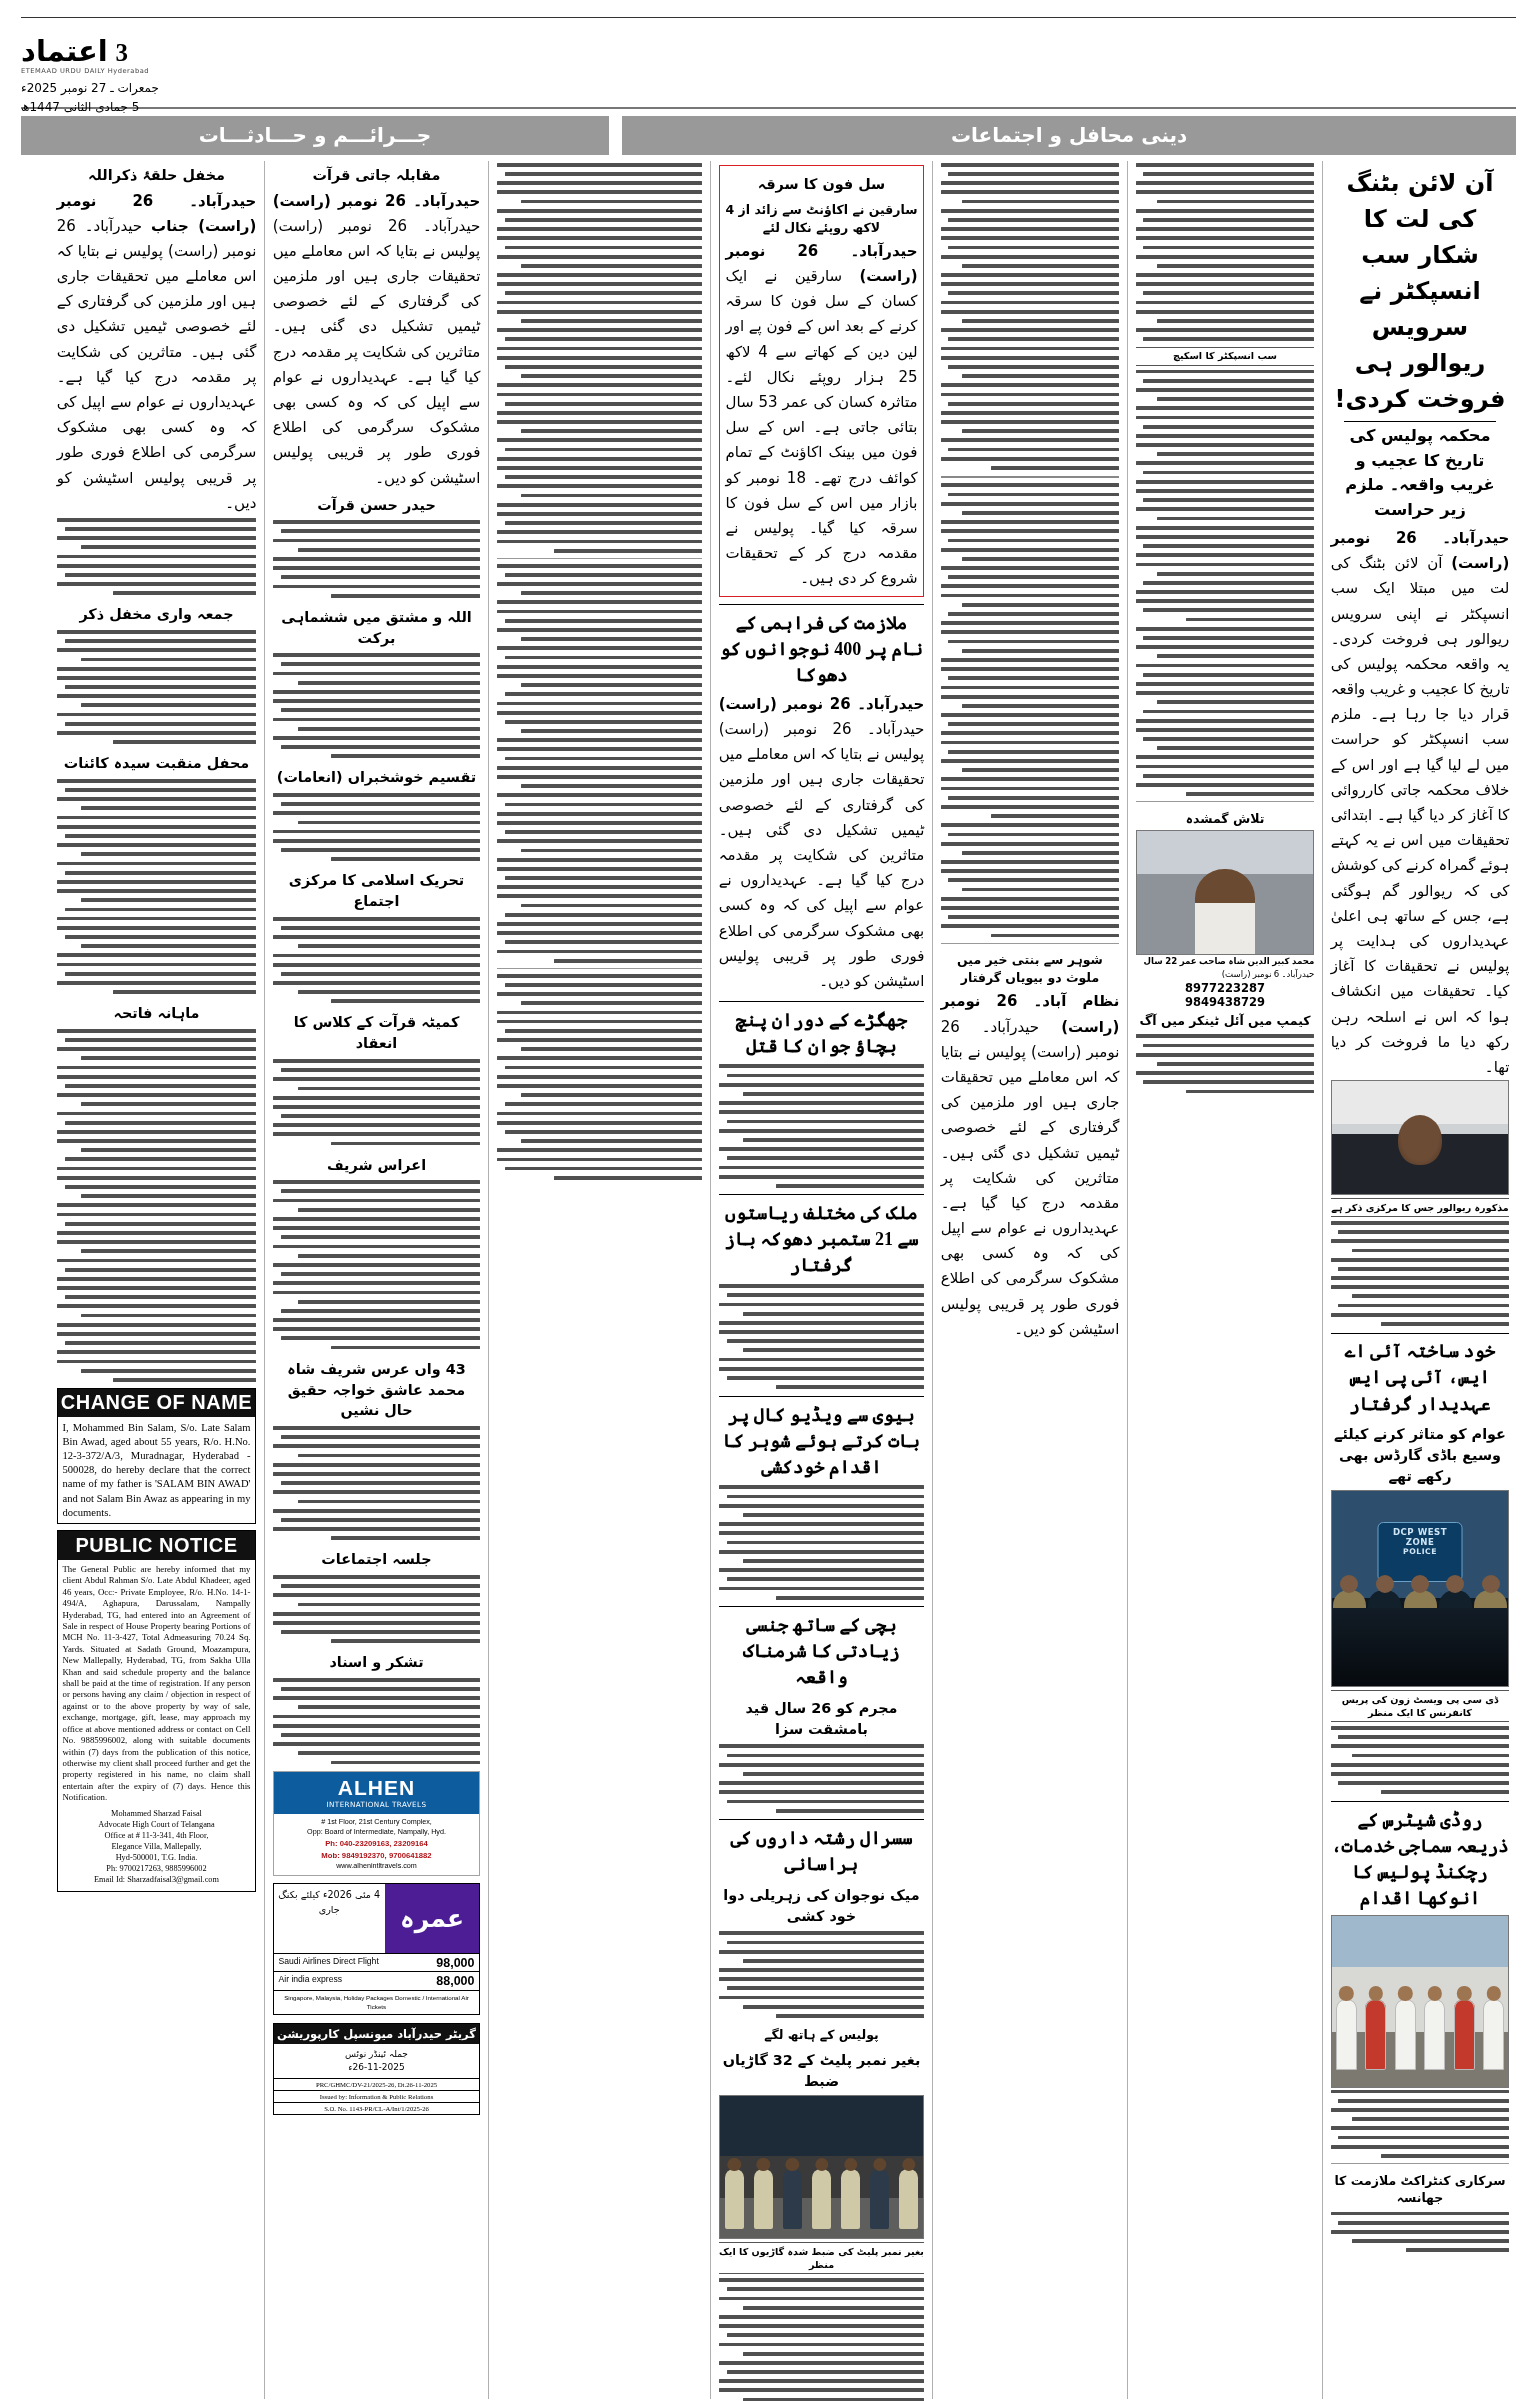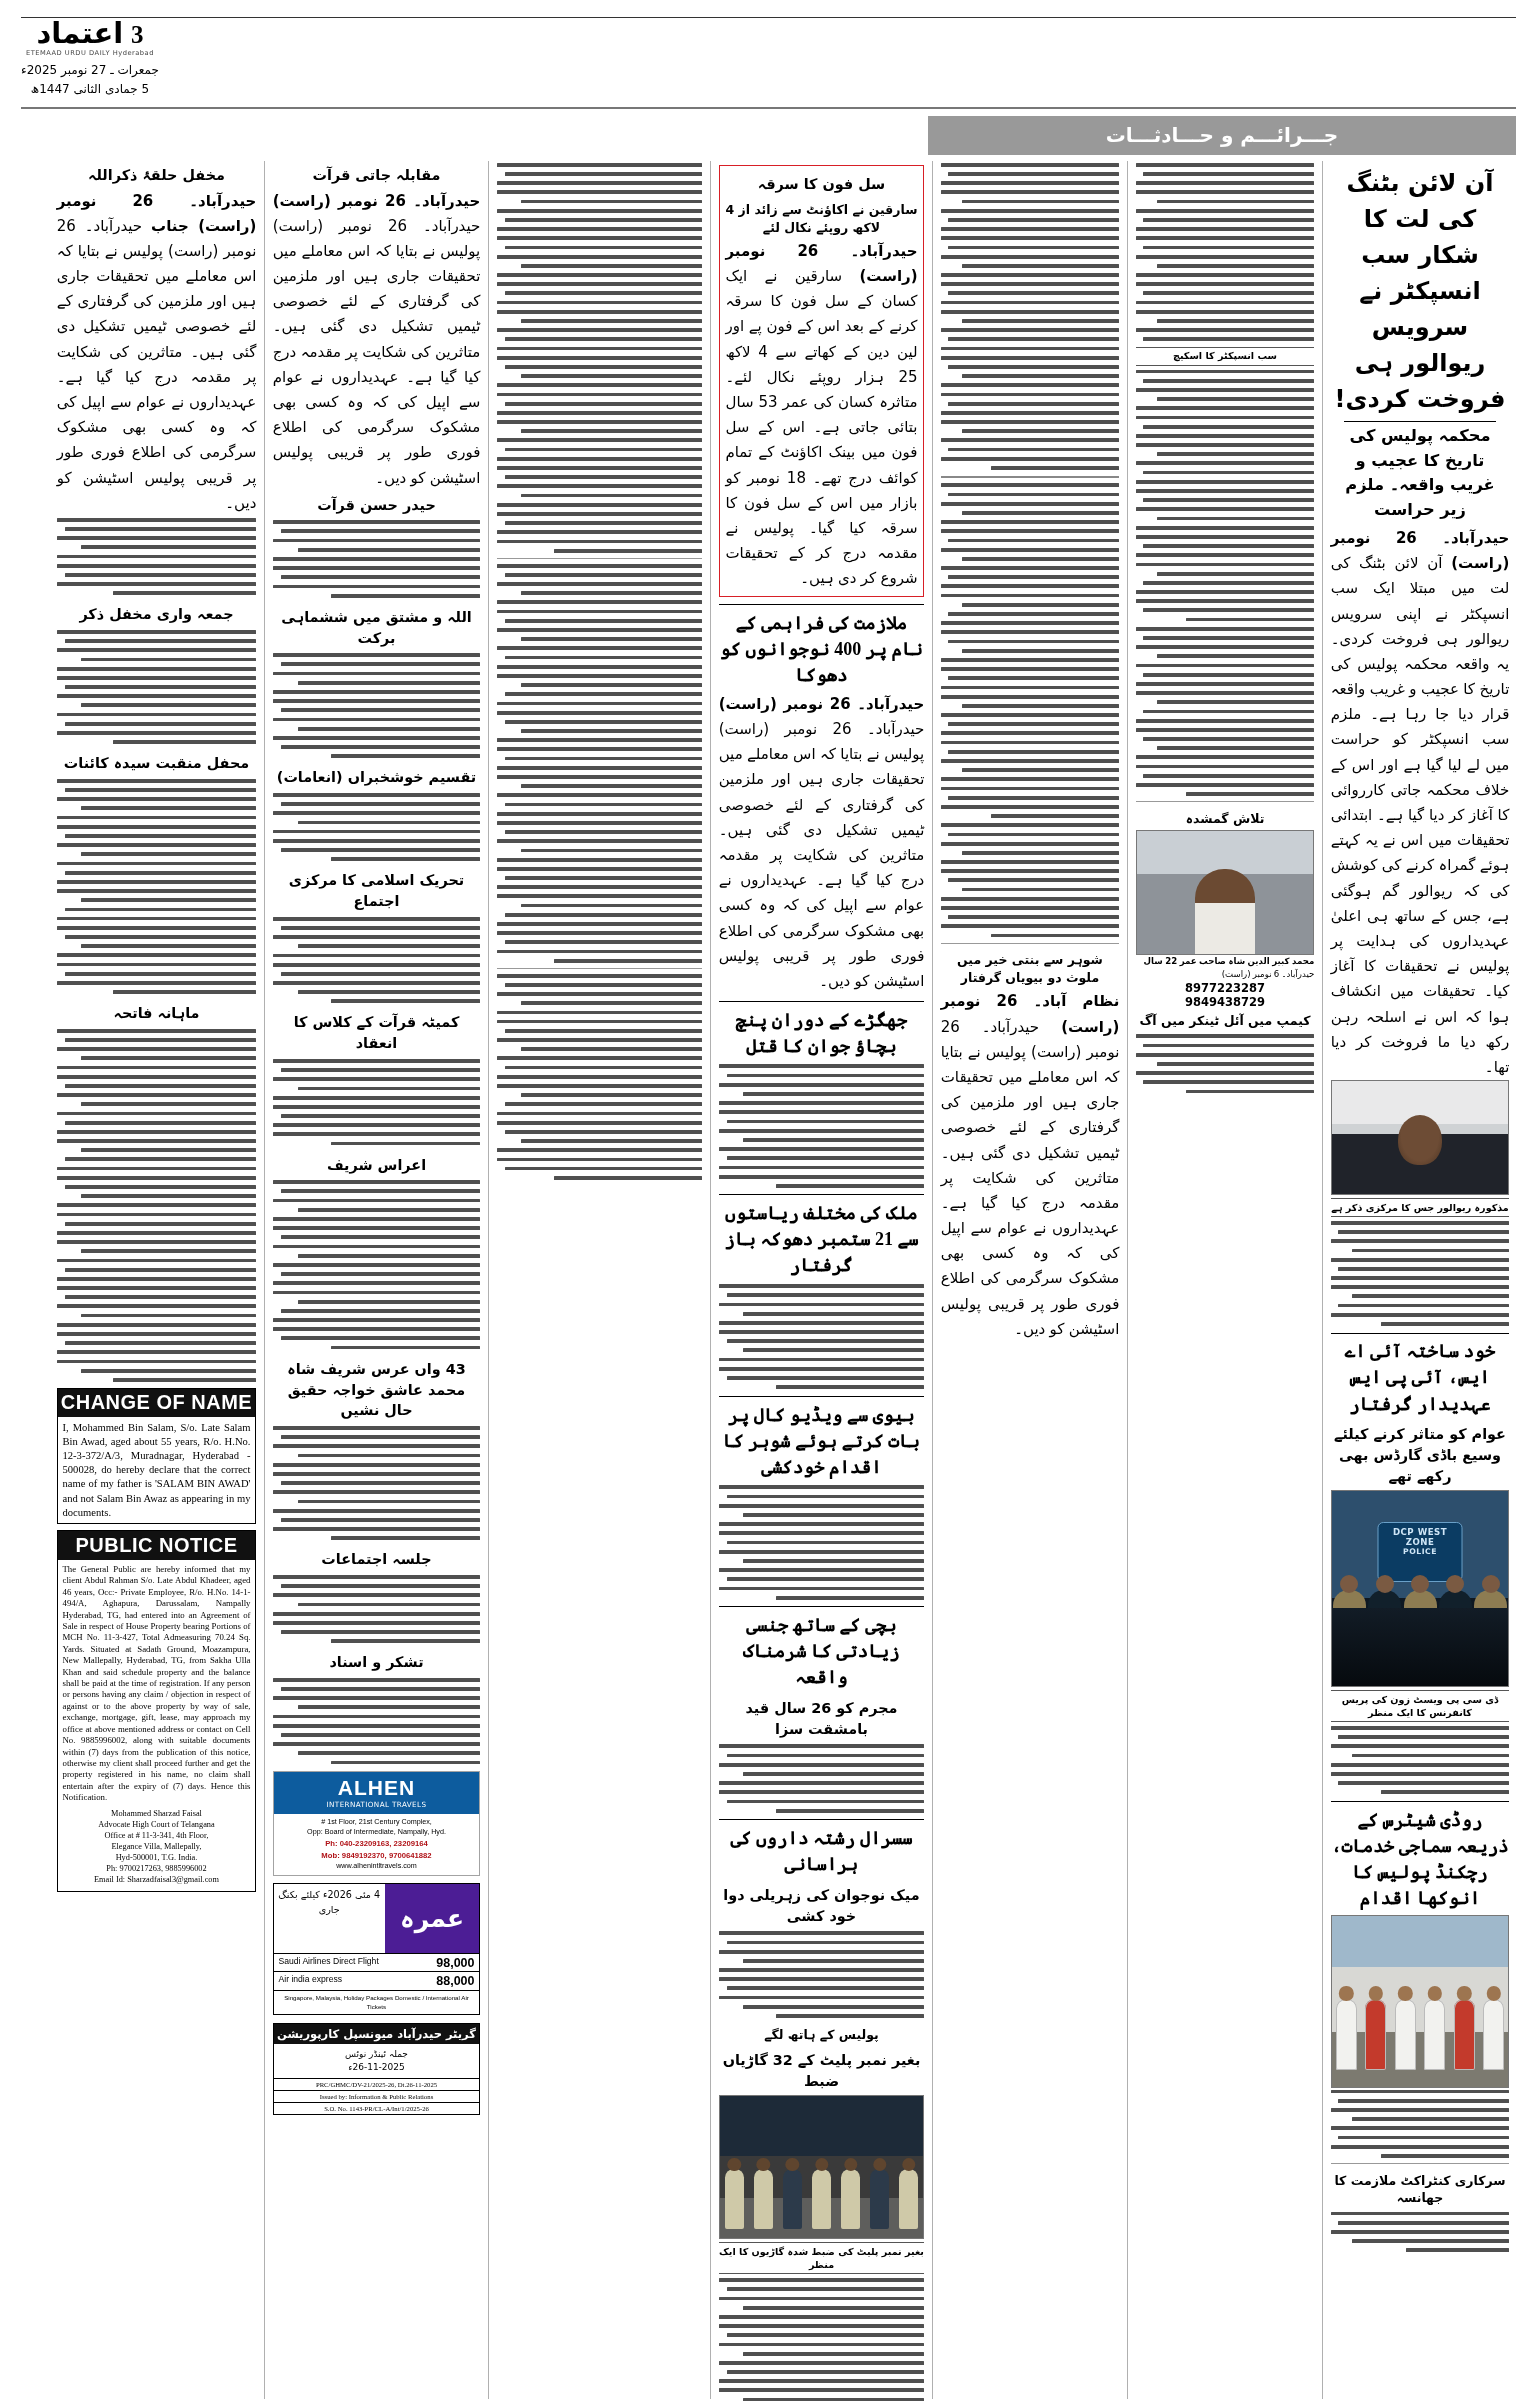--- a/index.html
+++ b/index.html
@@ -7,21 +7,21 @@
   html,body{ background:#fff; }
   body{
     width:1537px; height:2402px; position:relative;
     font-family:"DejaVu Sans","Liberation Sans",sans-serif;
     color:#000; overflow:hidden;
   }
   .page{ position:absolute; inset:0; padding:17.3px 21px 9.6px 21px; }
 
   
   .masthead{ position:relative; height:88px; border-top:1.9px solid #333; }
-  .mast-left{ position:absolute; left:0; top:1px; text-align:center; direction:rtl; }
+  .mast-left{ position:absolute; left:0; top:19px; text-align:left; direction:rtl; }
   .mast-logo{ font-size:29px; font-weight:bold; letter-spacing:-1px; line-height:1; }
   .mast-logo .pg{ font-family:"Liberation Serif",serif; font-size:25px; margin-left:7.7px; }
   .mast-sub{ font-size:6.7px; letter-spacing:0.5px; color:#444; margin-top:1px; }
   .mast-date{ font-size:12px; line-height:1.55; margin-top:3.8px; }
   .mast-center{ position:absolute; left:0; right:0; top:13.4px; text-align:center; }
   .mast-center span{
     font-size:44px; font-weight:bold; color:#8a8a8a;
     text-shadow:1.4px 1.4px 0 #cfcfcf, -1px -1px 0 #6a6a6a;
     letter-spacing:1.9px;
   }
@@ -191,20 +191,21 @@
       <div class="mast-sub">ETEMAAD URDU DAILY Hyderabad</div>
       <div class="mast-date">
         <div>جمعرات ـ 27 نومبر 2025ء</div>
         <div>5 جمادی الثانی 1447ھ</div>
       </div>
     </div>
   </div>
   <div class="mast-rule"></div>
 
   <div class="bars">
+    <div class="bar right">دینی محافل و اجتماعات</div>
     <div class="bar left">جـــرائـــم و حـــادثـــات</div>
   </div>
 
   <div class="grid">
 
     <div class="col c1">
       <div class="hl-main">آن لائن بٹنگ کی لت کا شکار سب انسپکٹر نے سرویس ریوالور ہی فروخت کردی!</div>
       <div class="hl-sub">محکمہ پولیس کی تاریخ کا عجیب و غریب واقعہ۔ ملزم زیر حراست</div>
       <div class="body">
         <span class="bold">حیدرآباد۔ 26 نومبر (راست)</span>

